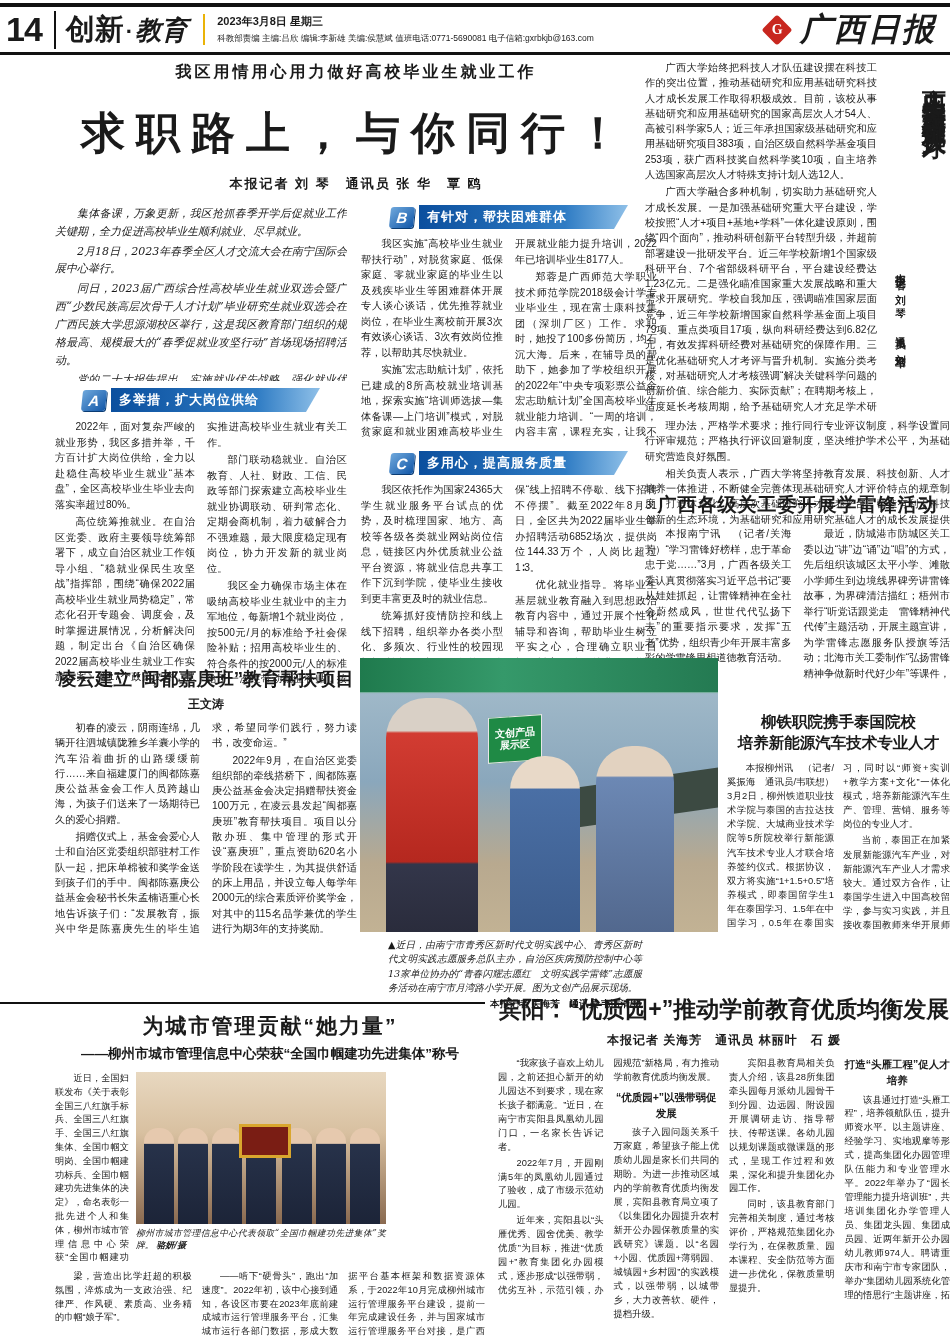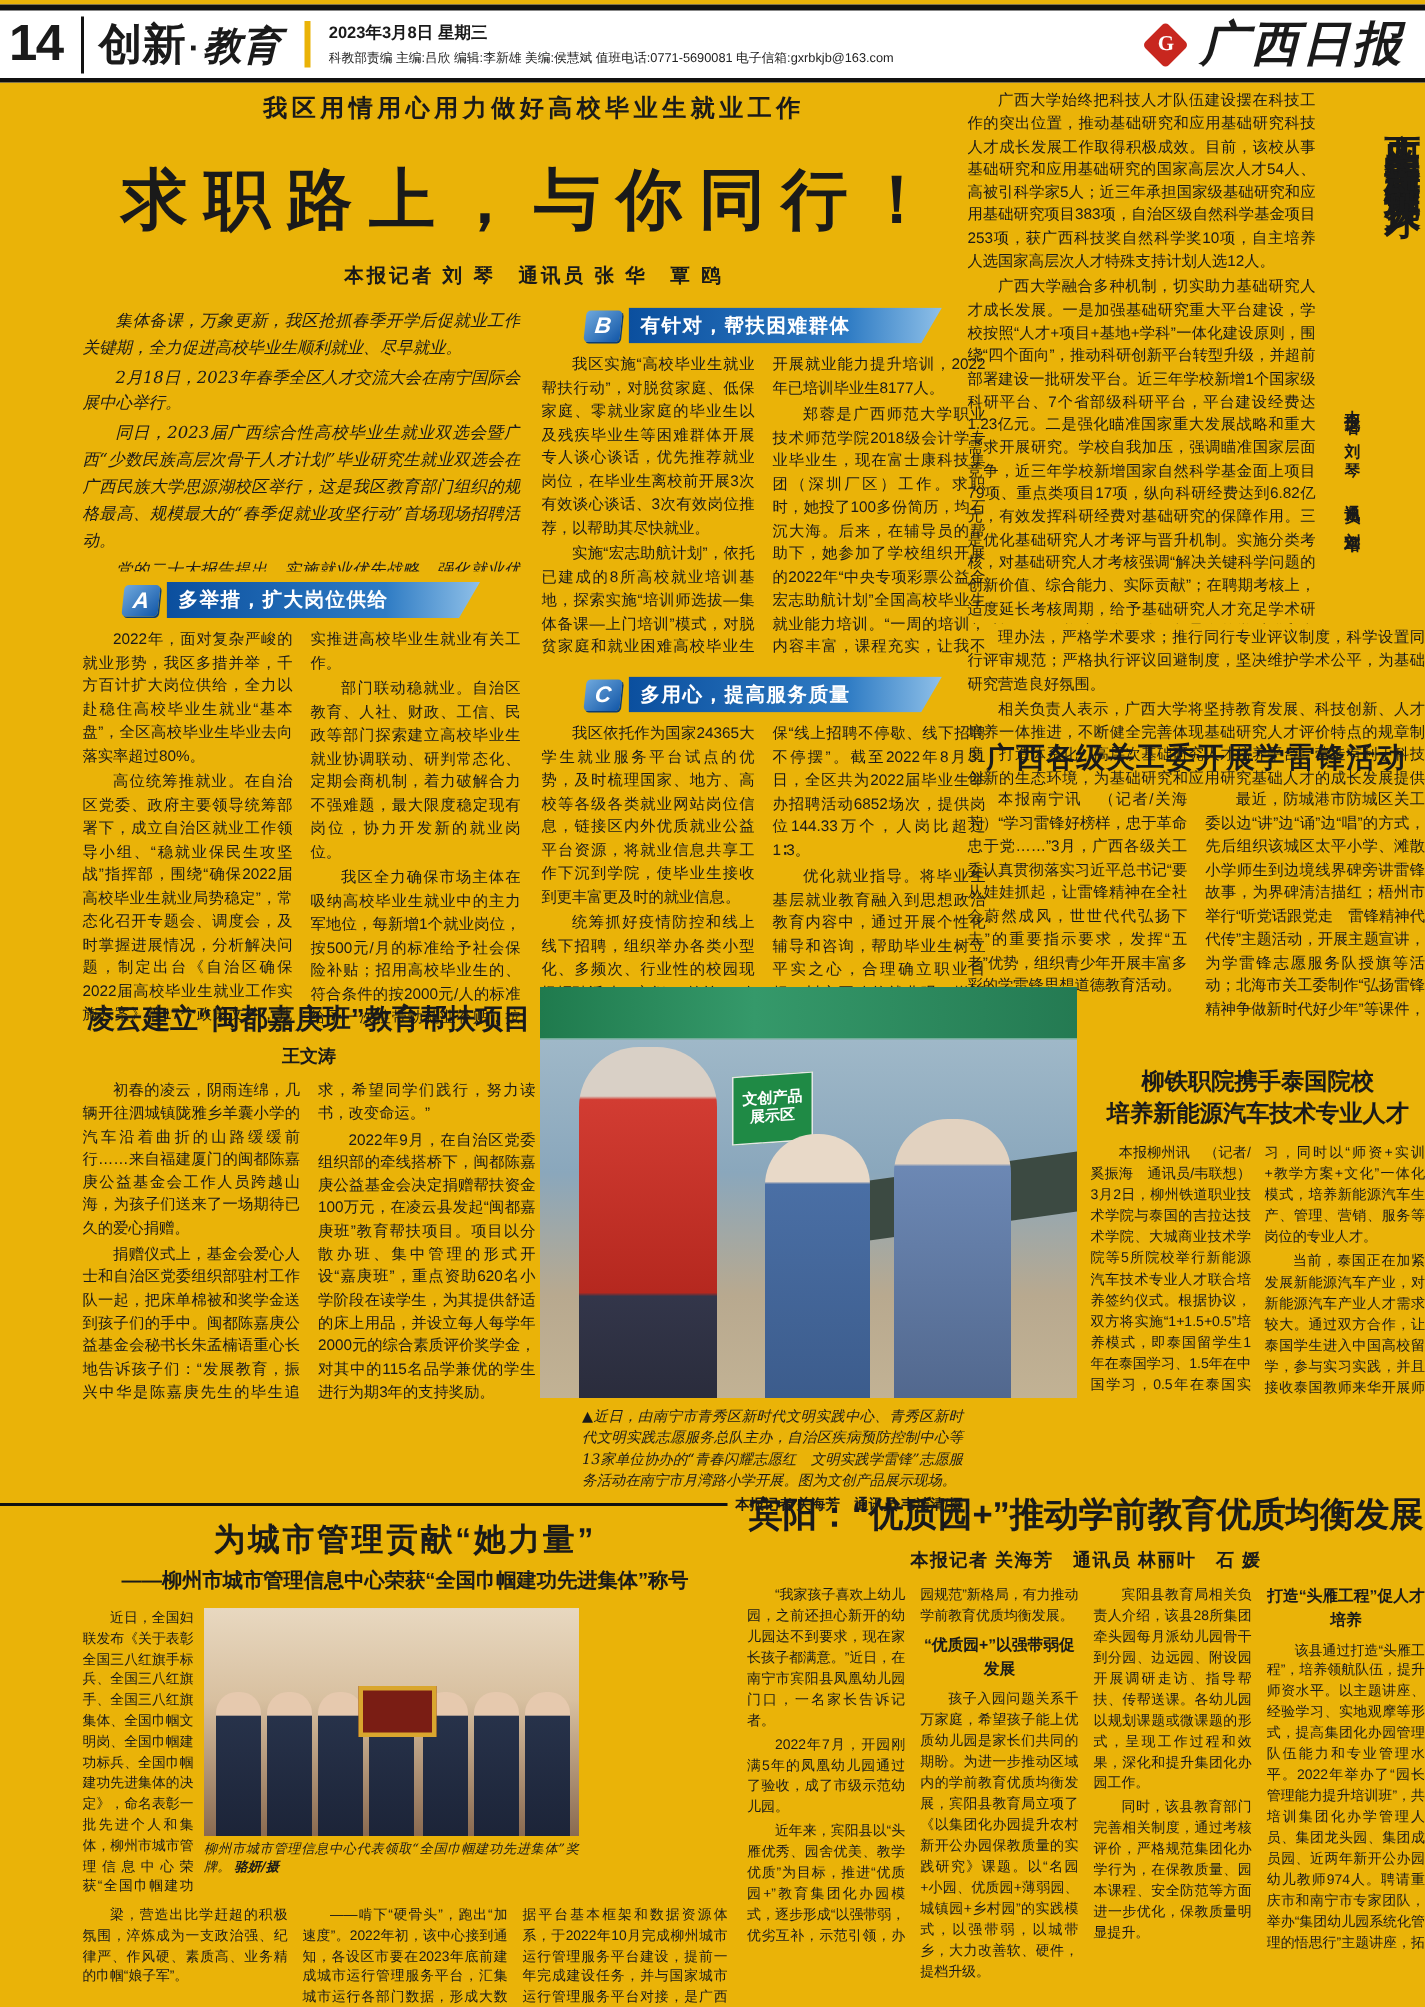--- a/index.html
+++ b/index.html
@@ -1,27 +1,27 @@
 <!DOCTYPE html>
 <html><head>
 <meta charset="utf-8">
 <style>
   html,body{margin:0;padding:0;background:#888;}
-  #page{position:relative;width:950px;height:1338px;background:#eab308;margin:0 auto;
+  #page{position:relative;width:950px;height:1338px;background:#ffffff;margin:0 auto;
         overflow:hidden;font-family:"Liberation Sans",sans-serif;color:#1a1a1a;}
   
   .header{position:absolute;left:0;top:3px;width:950px;height:52px;border-top:4px solid #111;
           border-bottom:3px solid #111;display:flex;align-items:center;box-sizing:border-box;background:#fff;}
   .pagenum{font-size:34px;font-weight:900;padding:0 10px 0 6px;letter-spacing:-1px;}
   .vrule{width:2px;height:38px;background:#111;margin:0 10px 0 2px;}
   .sectitle{display:flex;align-items:baseline;white-space:nowrap;}
   .sectitle .a{font-size:29px;font-weight:900;}
   .sectitle .dot{font-size:22px;font-weight:900;margin:0 2px;}
   .sectitle .b{font-size:26px;font-weight:700;font-style:italic;font-family:"Liberation Serif",serif;}
-  .meta{margin-left:16px;padding-left:12px;border-left:4px solid #eab308;}
+  .meta{margin-left:16px;padding-left:12px;border-left:2px solid #eab308;}
   .meta .l1{font-size:11px;font-weight:bold;margin-bottom:4px;}
   .meta .l2{font-size:8.5px;color:#222;}
   .brand{margin-left:auto;margin-right:14px;display:flex;align-items:center;}
   .brand .diamond{width:22px;height:22px;background:#c8271f;transform:rotate(45deg);display:flex;
                   align-items:center;justify-content:center;margin-right:12px;border-radius:3px;}
   .brand .diamond span{transform:rotate(-45deg);color:#fff;font-weight:900;font-size:14px;font-family:"Liberation Serif",serif;}
   .brand .name{font-family:"Liberation Serif",serif;font-weight:900;font-size:32px;font-style:italic;letter-spacing:2px;}
   
   .jtxt p{margin:0 0 2px;text-indent:2em;text-align:justify;}
   .cols2{columns:2;column-gap:12px;overflow:hidden;}

